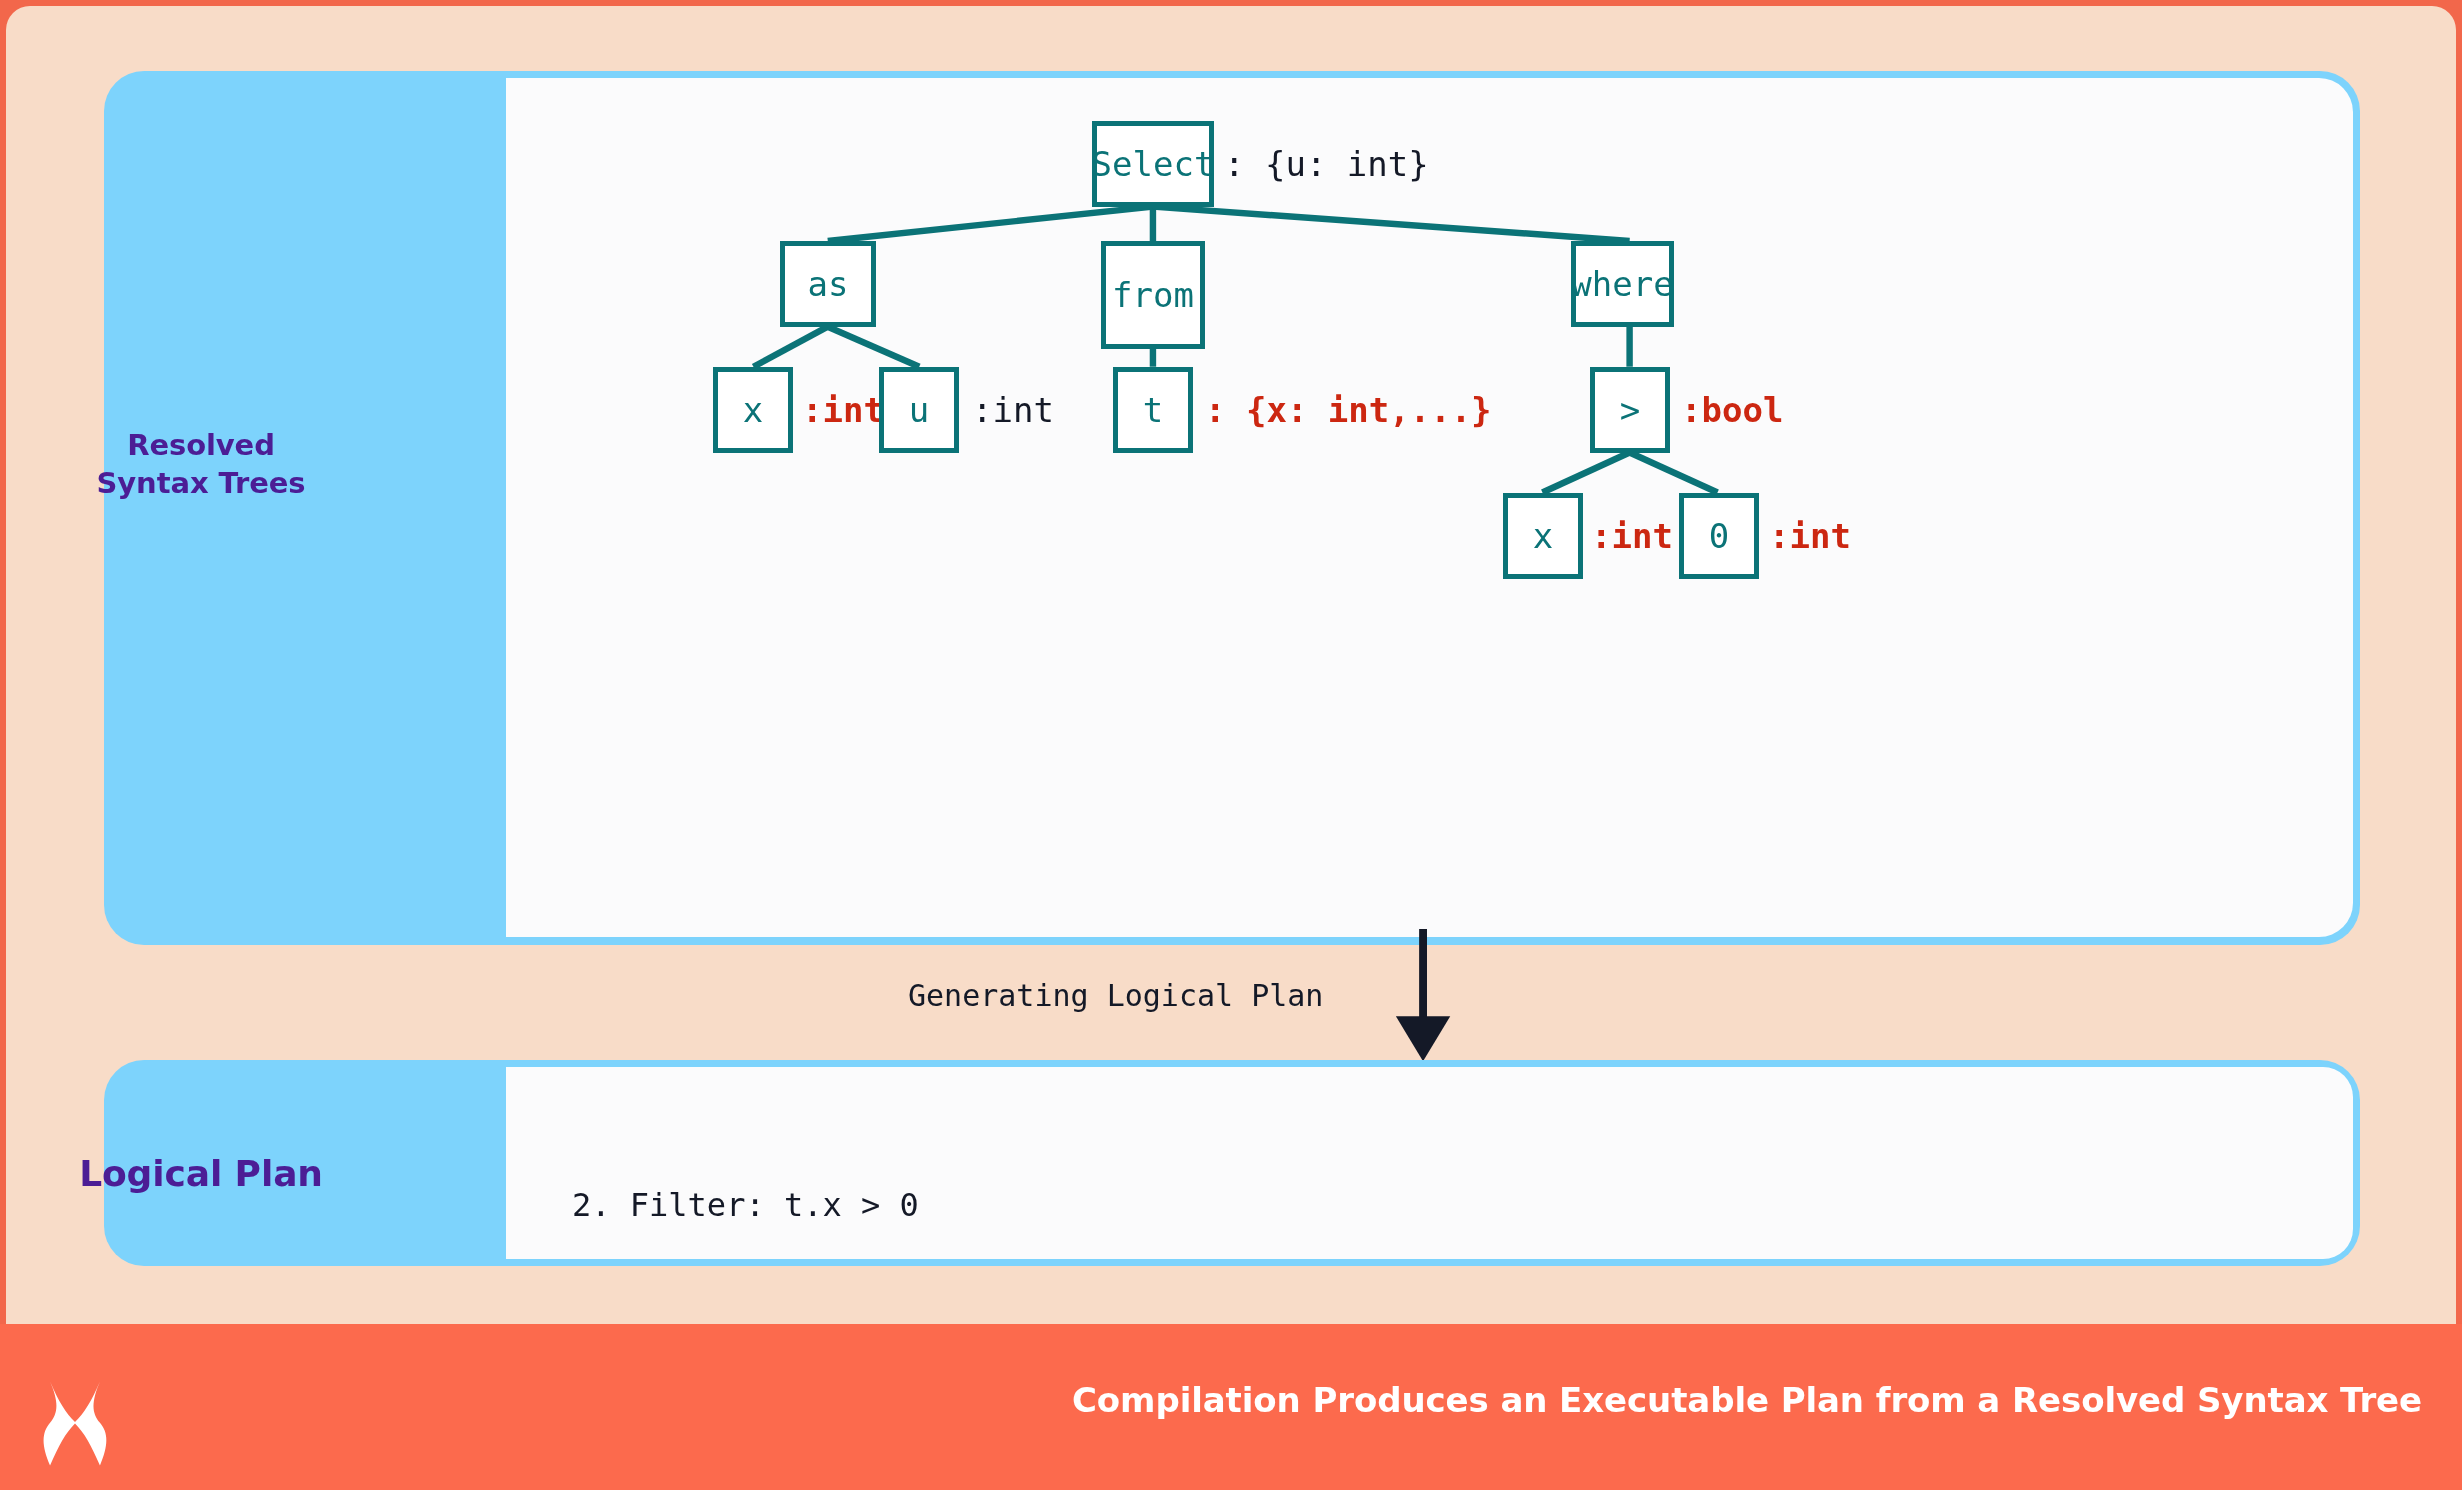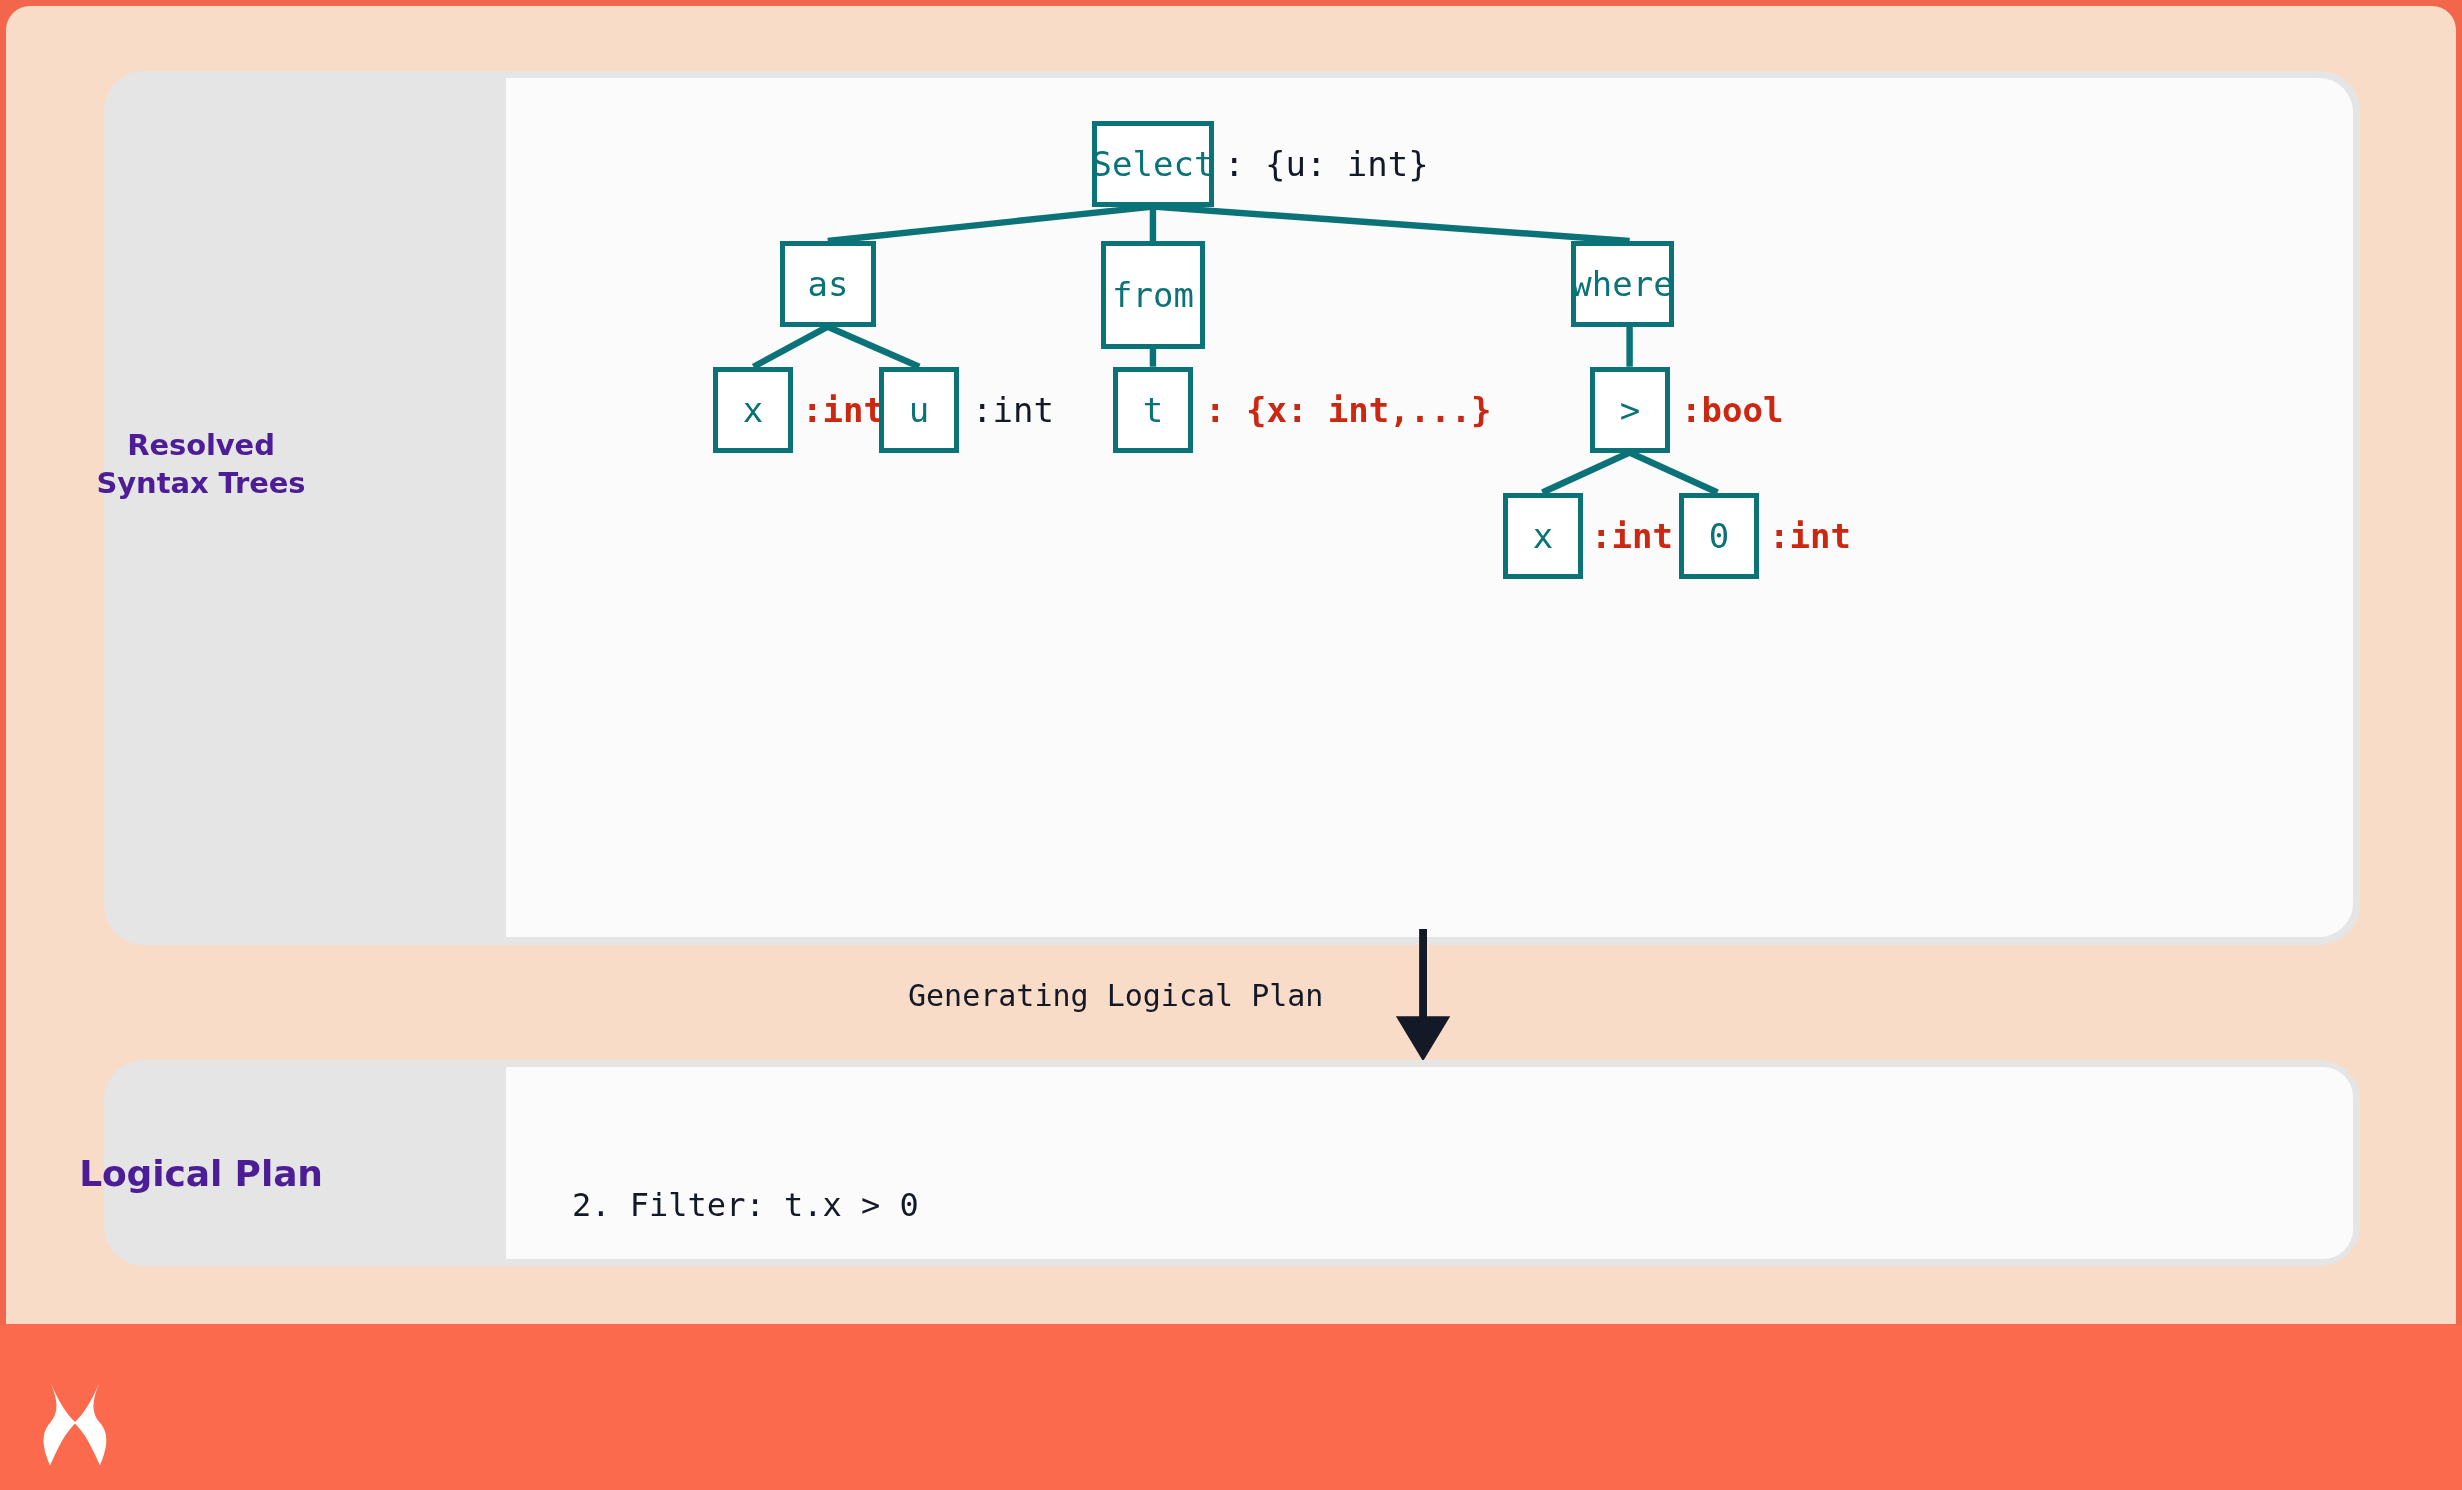--- a/index.html
+++ b/index.html
@@ -23,21 +23,21 @@
     top: 6.4px;
     width: 2450px;
     height: 1318px;
     background: #f8dcc8;
     border-radius: 24px 24px 0 0;
   }
 
   
   .card {
     position: absolute;
-    background: #e5e5e5;
+    background: #7dd3fc;
     border-radius: 40px;
     overflow: hidden;
   }
   .card-inner {
     position: absolute;
     background: #fbfbfc;
   }
   .card-label {
     position: absolute;
     color: #4c1d95;
@@ -252,15 +252,16 @@
     <span class="lp-step">2. Filter: t.x &gt; 0</span>
     <span class="lp-step">3. Projection: t.x as u</span>
   </div>
 
   <div id="footer"></div>
 
   <svg id="brand-logo" viewBox="0 0 106 122">
     <path d="M18 2 C 30 30, 30 46, 18 60 C 6 74, 6 92, 18 120 C 30 92, 40 74, 53 61 C 66 74, 76 92, 88 120 C 100 92, 100 74, 88 60 C 76 46, 76 30, 88 2 C 76 30, 66 46, 53 59 C 40 46, 30 30, 18 2 Z" fill="#ffffff"></path>
   </svg>
 
+  <div id="footer-caption">Compilation Produces an Executable Plan from a Resolved Syntax Tree</div>
 
 </div>
 
 
 </body></html>

